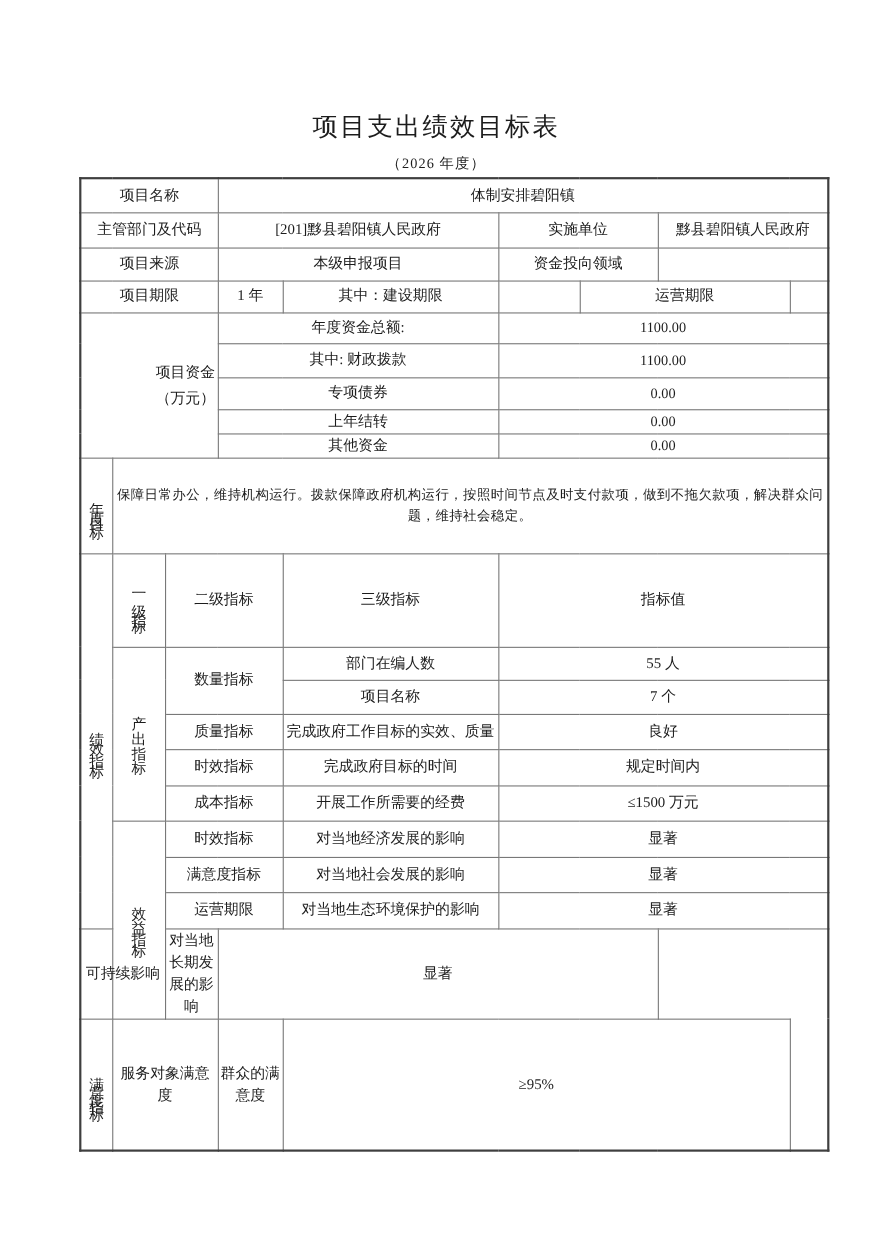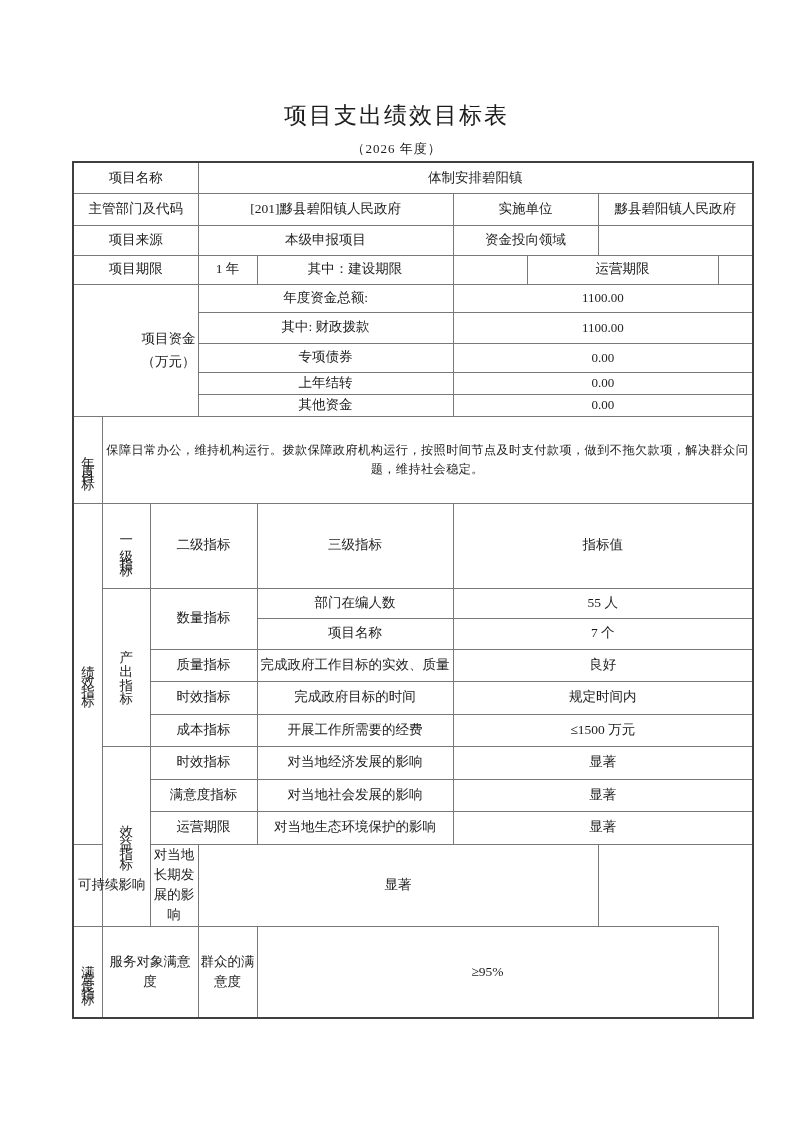--- a/index.html
+++ b/index.html
@@ -64,21 +64,21 @@
     line-height: 1;
     vertical-align: middle;
   }
   .ls7  { letter-spacing: 7px; }
   .ls10 { letter-spacing: 10px; }
   .ls11 { letter-spacing: 11px; }
   .ls14 { letter-spacing: 14px; }
   tr.h22 { height: 22px; } tr.h28 { height: 28px; } tr.h29 { height: 29px; padding-left: 33px; }
   tr.h30 { height: 30px; } tr.h31 { height: 31px; } tr.h32 { height: 32px; }
   tr.h33 { height: 33px; } tr.h85 { height: 85px; } tr.h87 { height: 87px; }
-  tr.h108 { height: 92px; }
+  tr.h108 { height: 120px; }
   .fundlabel div { line-height: 23px; text-align: right; }
   .pageno {
     position: absolute;
     top: 1024px;
     left: 0;
     width: 100%;
     text-align: center;
     font-size: 13px;
   }
 </style>

